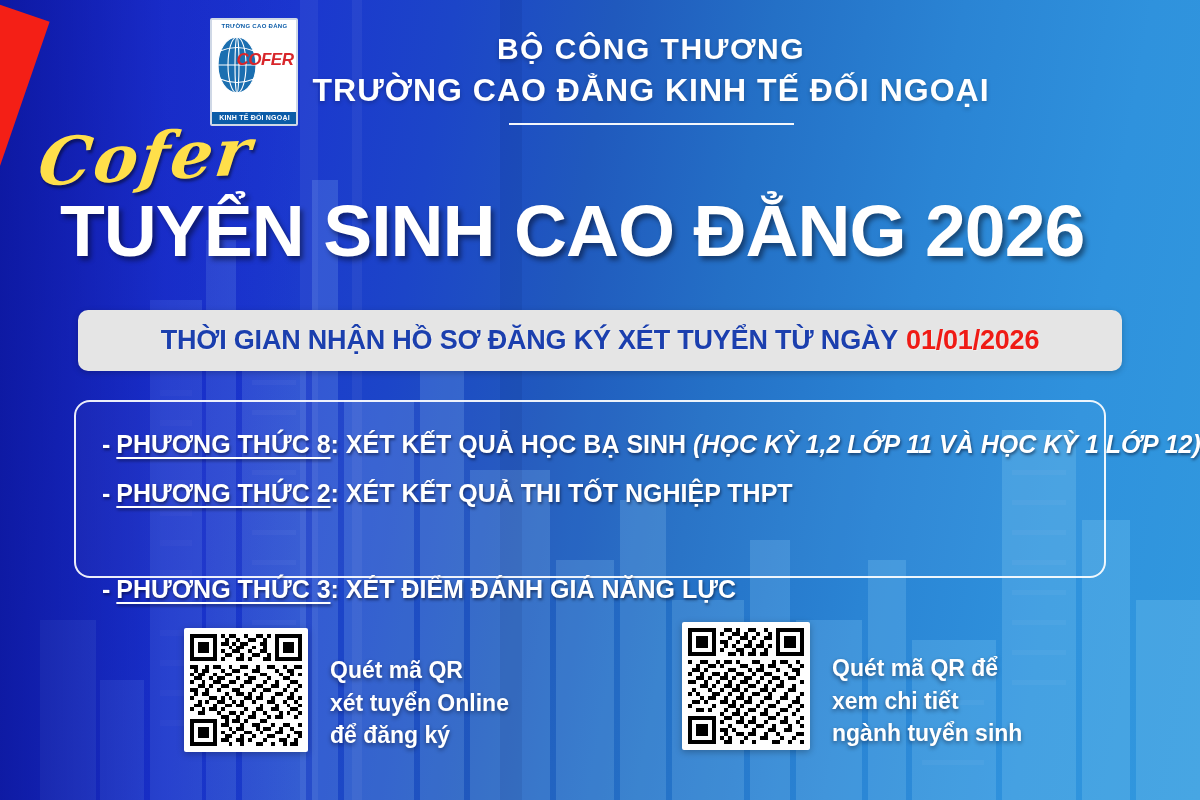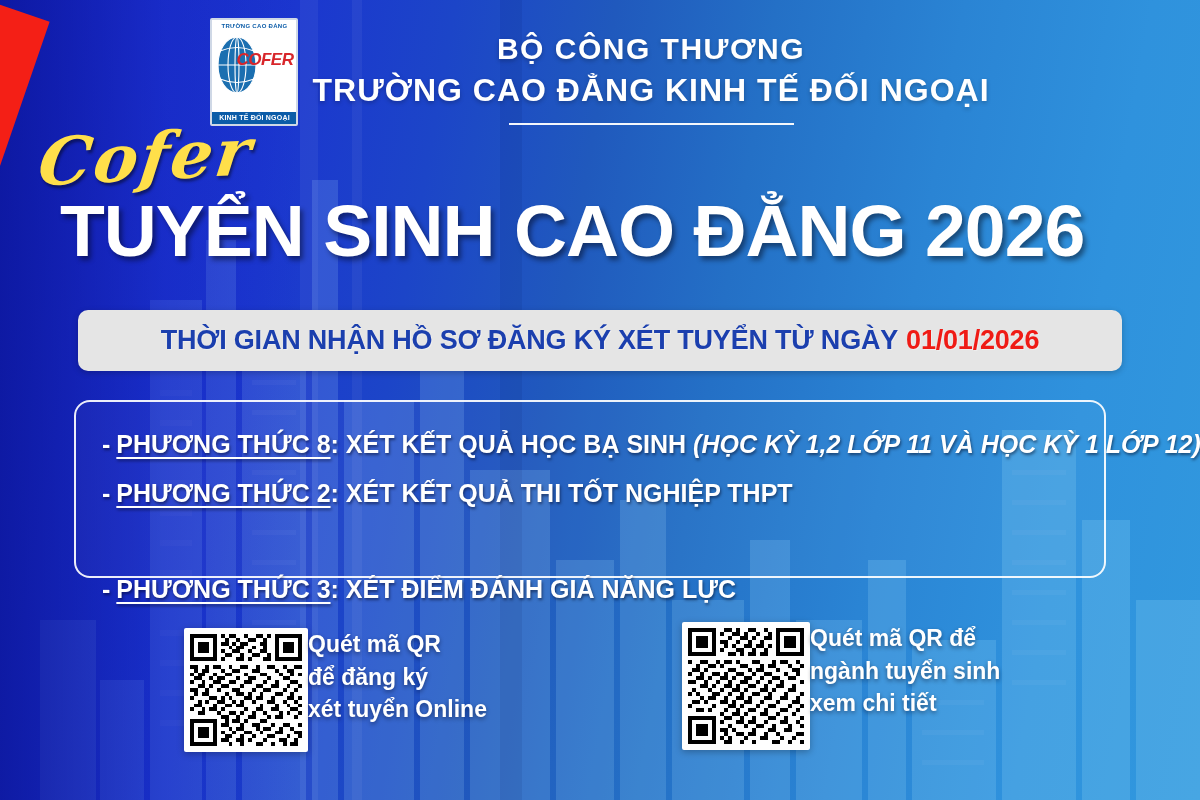--- a/index.html
+++ b/index.html
@@ -183,21 +183,22 @@
   .method-row.r2 { top:77px; }
   .method-row.r3 { top:129px;margin-top:44px; }
   .m-dash { margin-right:6px; }
   .m-label { text-decoration:underline; text-underline-offset:4px; }
   .m-note { font-style:italic; }
 
   
   .qr-group {
     position:absolute;
     display:flex;
-    align-items:flex-start;
+    align-items:flex-end;
+    gap:22px;
   }
   .qr-group.g1 { left:184px; top:628px; }
   .qr-group.g2 { left:682px; top:622px; }
   .qr-frame {
     background:#fff;
     padding:6px;
     border-radius:2px;
     box-shadow:0 2px 7px rgba(0,0,0,.28);
   }
   .qr-frame svg { display:block; }
@@ -535,22 +536,22 @@
             <rect x="13" y="28" width="1" height="1"></rect>
             <rect x="17" y="28" width="2" height="1"></rect>
             <rect x="21" y="28" width="1" height="1"></rect>
             <rect x="24" y="28" width="1" height="1"></rect>
             <rect x="26" y="28" width="2" height="1"></rect>
         </g>
       </svg>
     </div>
     <div class="qr-caption">
       <div>Quét mã QR</div>
+      <div>xét tuyển Online</div>
       <div>để đăng ký</div>
-      <div>xét tuyển Online</div>
     </div>
   </div>
 
   <div class="qr-group g2">
     <div class="qr-frame">
       <svg class="qr-svg" width="116" height="116" viewBox="0 0 29 29" shape-rendering="crispEdges">
         <rect width="29" height="29" fill="#fff"></rect>
         <g fill="#000">
           <rect x="0" y="0" width="7" height="7"></rect>
             <rect x="1" y="1" width="5" height="5" fill="#fff"></rect>
@@ -743,18 +744,18 @@
             <rect x="13" y="28" width="1" height="1"></rect>
             <rect x="16" y="28" width="1" height="1"></rect>
             <rect x="21" y="28" width="2" height="1"></rect>
             <rect x="25" y="28" width="1" height="1"></rect>
             <rect x="28" y="28" width="1" height="1"></rect>
         </g>
       </svg>
     </div>
     <div class="qr-caption">
       <div>Quét mã QR để</div>
+      <div>xem chi tiết</div>
       <div>ngành tuyển sinh</div>
-      <div>xem chi tiết</div>
     </div>
   </div>
 
 </div>
 
 </body></html>

